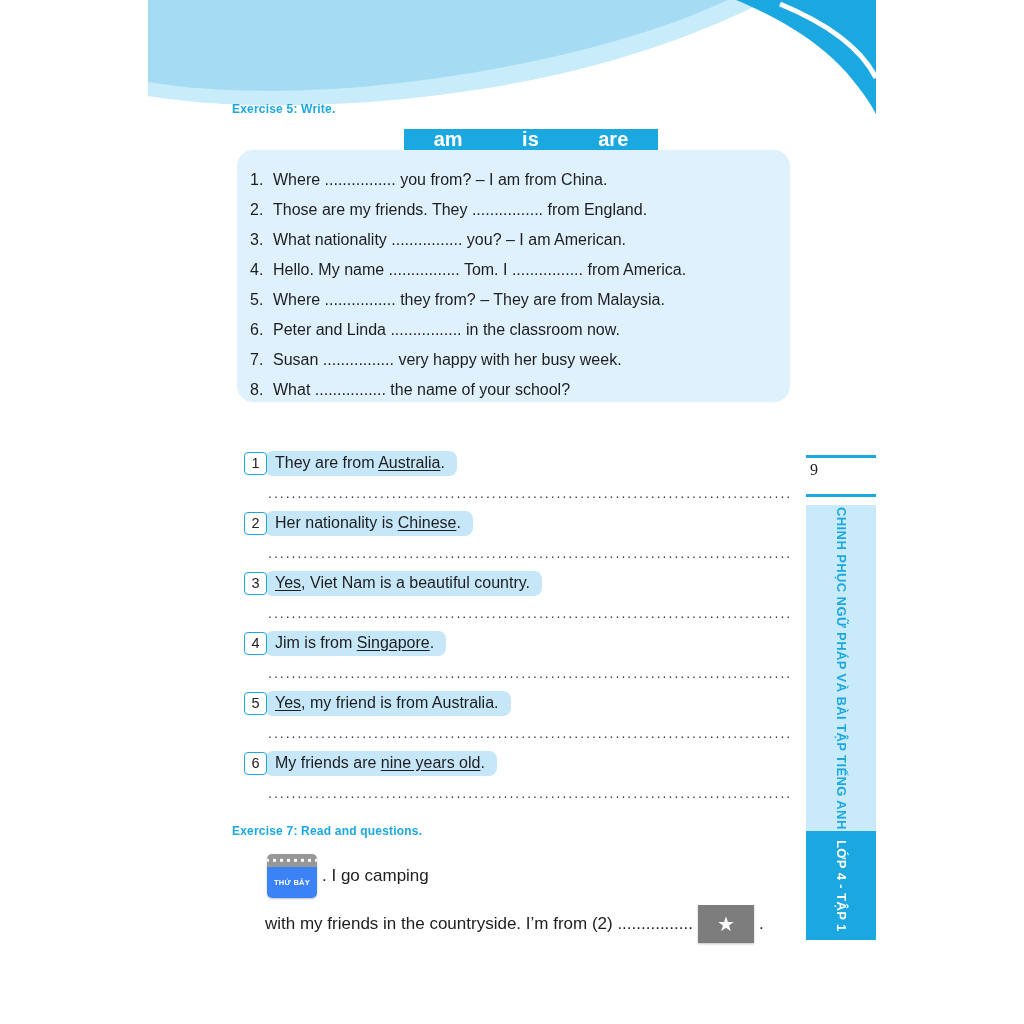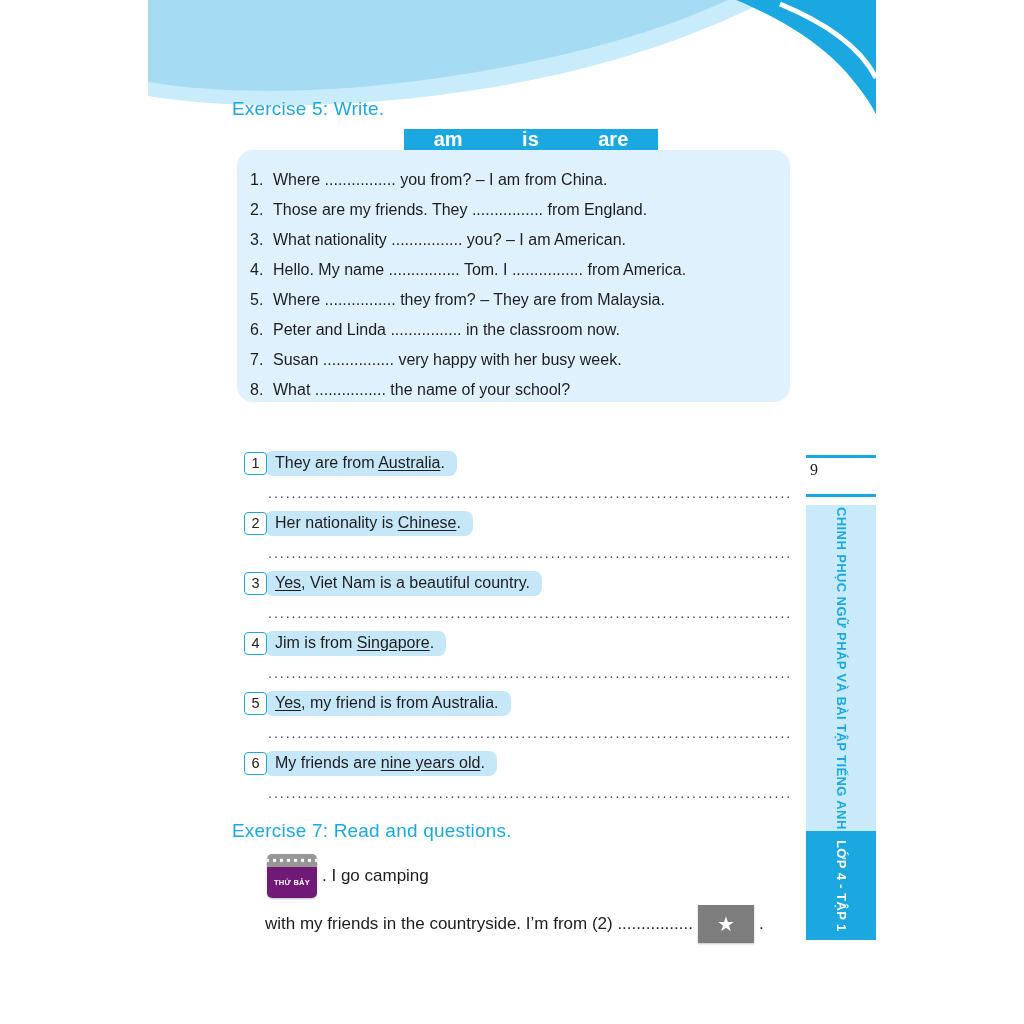--- a/index.html
+++ b/index.html
@@ -13,22 +13,22 @@
   }
   .page { position:absolute; inset:0; }
 
   
   .top-decor { position:absolute; left:148px; top:0; }
 
   
   .ex-heading {
     position:absolute;
     color:var(--accent,#1BA8E1);
-    font-size:19px;
-    font-weight:normal;
+    font-size:12px;
+    font-weight:bold;
     line-height:24px;
     letter-spacing:0.2px;
   }
 
   
   .answer-box {
     position:absolute; left:237px; top:150px;
     width:553px; height:252px;
     background:var(--box_bg,#DFF1FC);
     border-radius:16px;
@@ -90,21 +90,21 @@
   }
   .cal-rings {
     height:13px; background:#979797;
     background-image:radial-gradient(circle, #ffffff 1.4px, transparent 1.6px);
     background-size:7px 13px;
     background-position:4px 50%;
     background-repeat:repeat-x;
   }
   .cal-body { flex:1; background:#dcdcdc; }
   .cal-label {
-    height:32px; background:#701a75;
+    height:32px; background:#3b82f6;
     color:#ffffff; font-size:7.5px; font-weight:bold;
     display:flex; align-items:center; justify-content:center;
     letter-spacing:0.3px;
   }
   .star-box {
     display:inline-flex; align-items:center; justify-content:center;
     width:56px; height:38px;
     background:#7d7d7d; color:#ffffff; font-size:20px;
     box-shadow:0 1px 2px rgba(0,0,0,0.25);
   }

